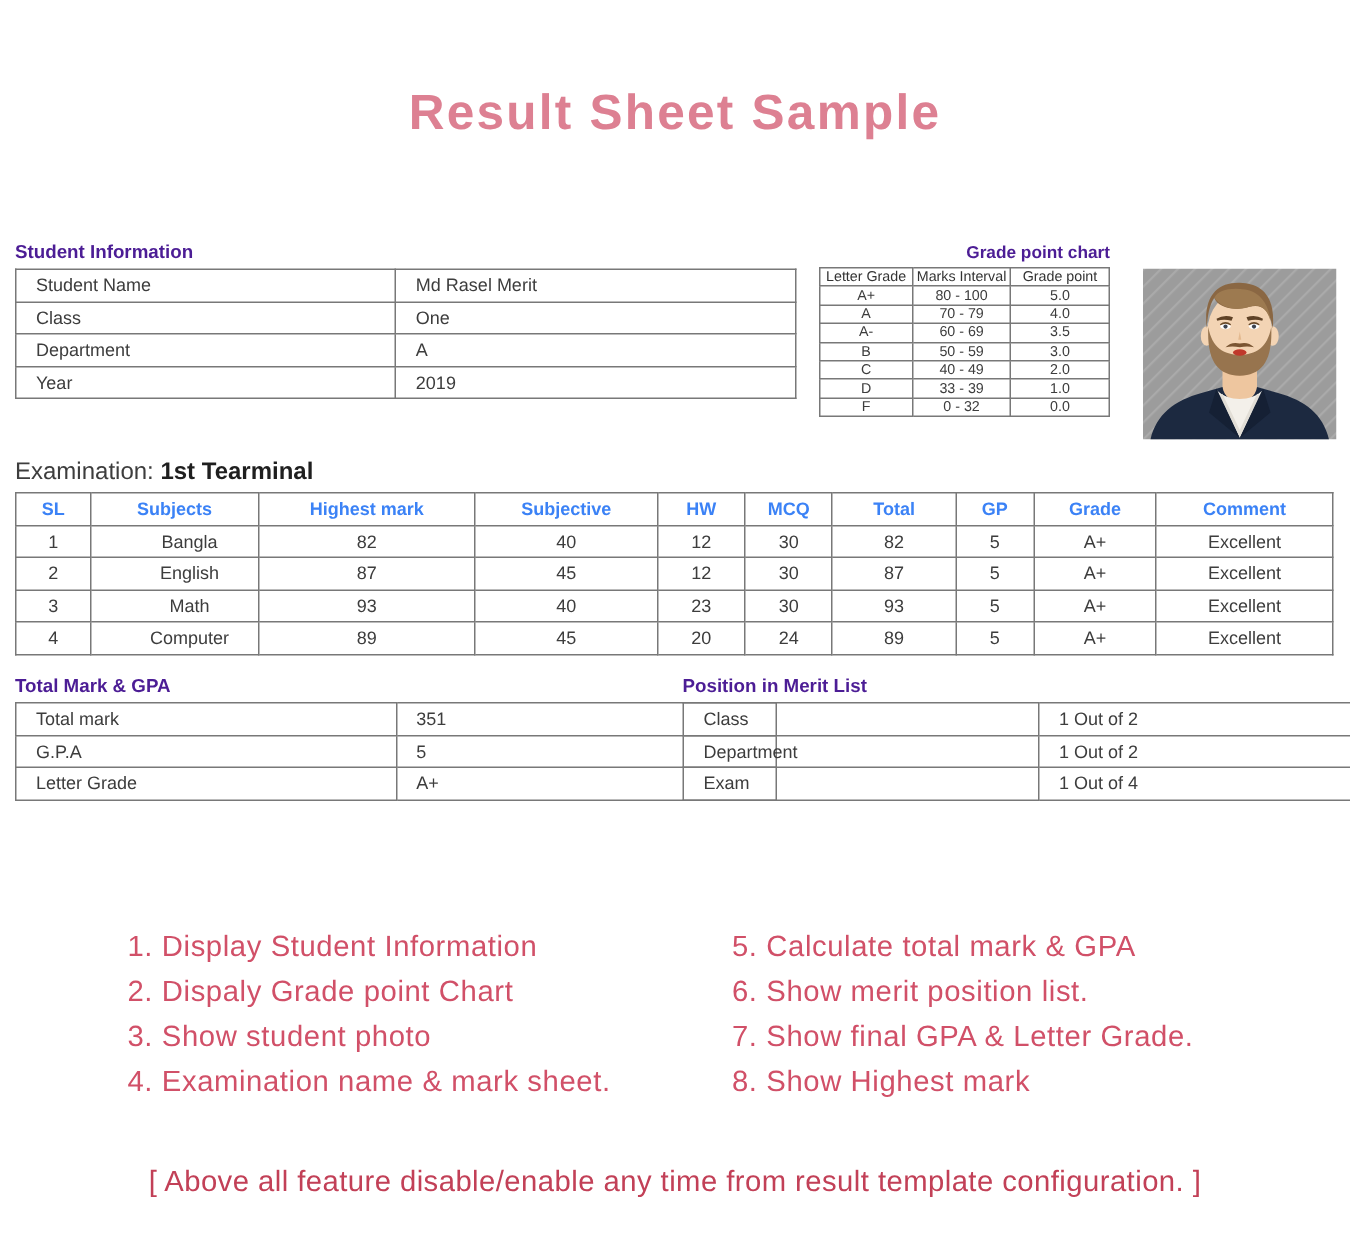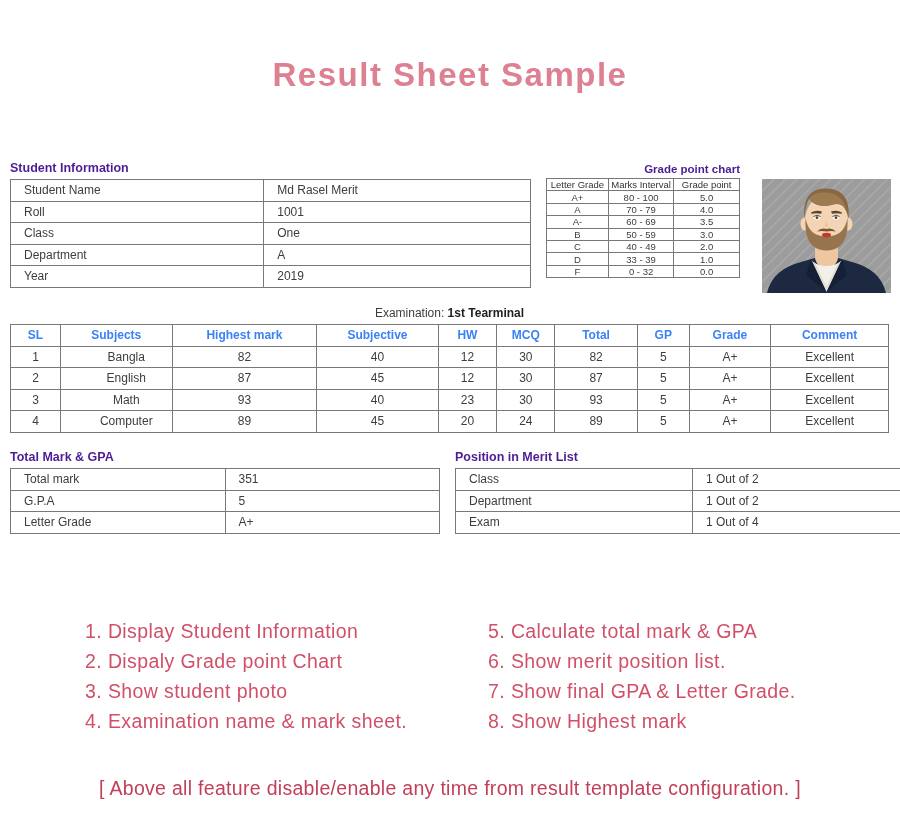--- a/index.html
+++ b/index.html
@@ -39,26 +39,26 @@
   
   .grade-chart{position:absolute;left:546px;top:163px;width:194px;}
   .grade-chart .sec-heading{text-align:right;font-size:11.5px;margin-bottom:3px;}
   .grade-chart td,.grade-chart th{height:12.4px;font-size:9.5px;text-align:center;padding:0;font-weight:400;}
   .grade-chart th{font-weight:400;color:#333;}
   
   .student-photo{position:absolute;left:762px;top:179px;width:129px;height:114px;}
   .student-photo svg{display:block;width:100%;height:100%;}
   
   .exam-section{position:absolute;left:10px;top:306px;width:879px;}
-  .exam-label{font-size:12px;color:#3d3d3d;margin-bottom:4px;text-align:center;}
+  .exam-label{font-size:16px;color:#3d3d3d;margin-bottom:4px;}
   .exam-label b{color:#1f1f1f;}
   .exam-table td{text-align:center;}
   .exam-table td:nth-child(2){text-align:center;padding-left:20px;}
   
-  .total-section{position:absolute;left:10px;top:450px;width:430px;}
+  .total-section{position:absolute;left:10px;top:450px;width:508px;}
   .merit-section{position:absolute;left:455px;top:450px;width:475px;}
   .total-section col.c1,.merit-section col.c1{width:50%;}
   
   .features-left,.features-right{
     position:absolute;top:616px;
     font-size:19.5px;line-height:30px;letter-spacing:0.4px;
     color:var(--feature-pink);
   }
   .features-left{left:85px;}
   .features-right{left:488px;}
@@ -77,24 +77,20 @@
   <div class="sec-heading">Student Information</div>
   <table class="kv-table">
     <colgroup>
         <col class="c1">
         <col>
       </colgroup>
     <tbody>
         <tr>
           <td>Student Name</td>
           <td>Md Rasel Merit</td>
-        </tr>
-        <tr>
-          <td>Roll</td>
-          <td>1001</td>
         </tr>
         <tr>
           <td>Class</td>
           <td>One</td>
         </tr>
         <tr>
           <td>Department</td>
           <td>A</td>
         </tr>
         <tr>

